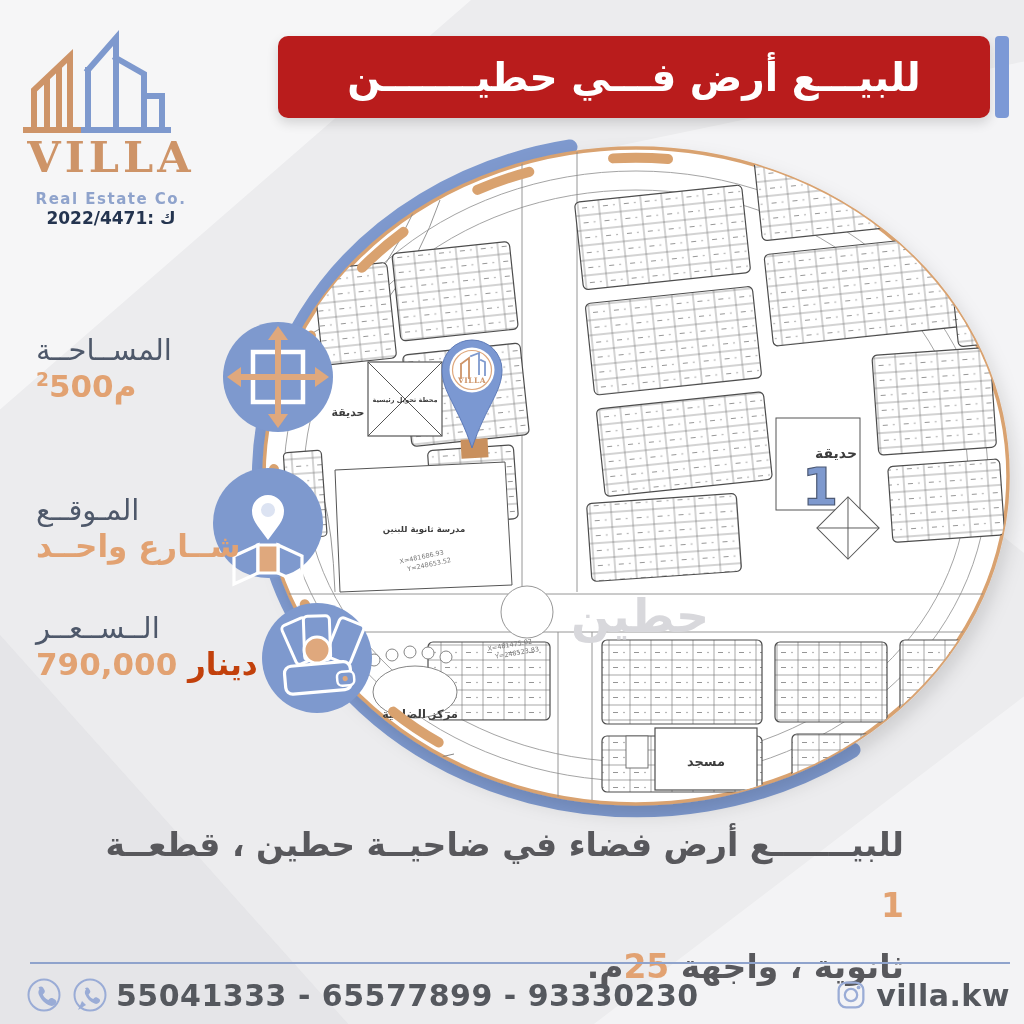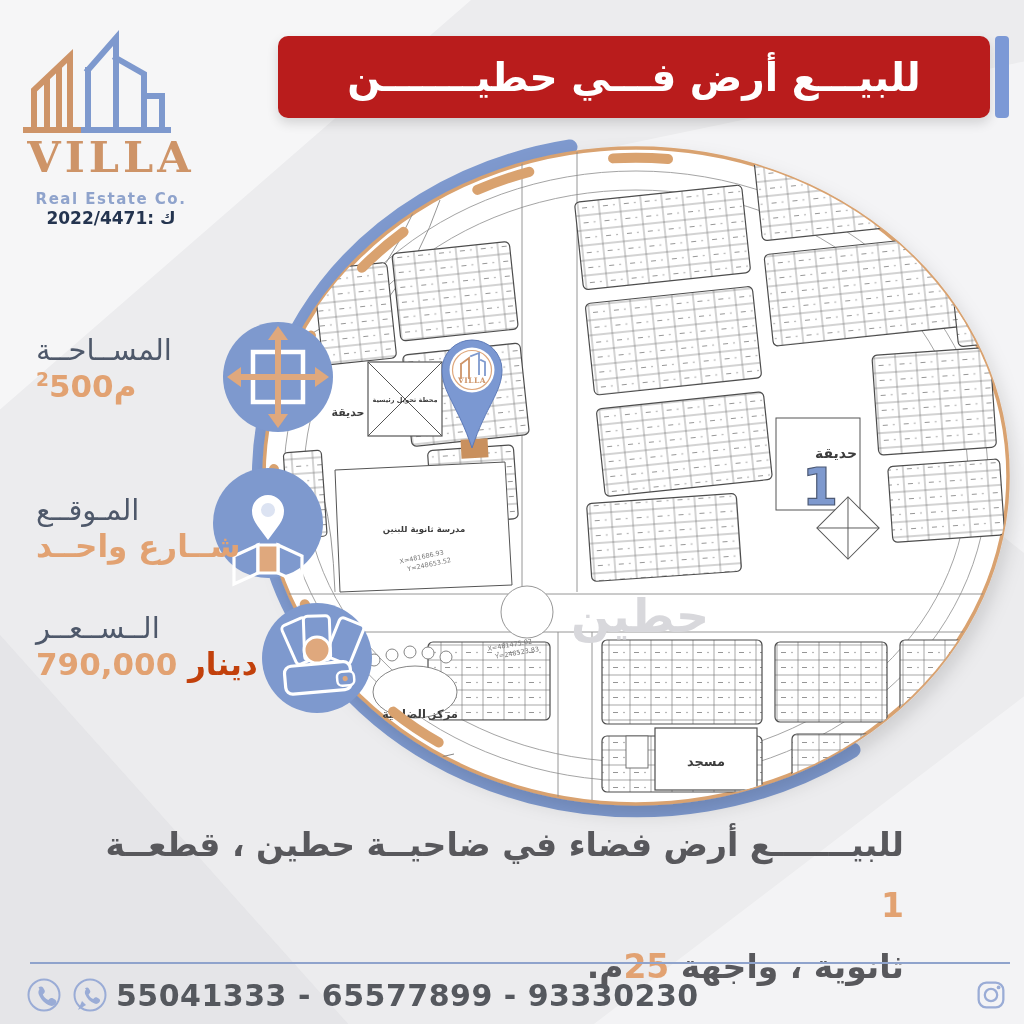--- a/index.html
+++ b/index.html
@@ -281,15 +281,16 @@
     </svg>
     <span class="ftext">55041333 - 65577899 - 93330230</span>
   </div>
 
   <div class="fgroup">
     <svg width="38" height="38" viewBox="0 0 40 40">
       <rect x="7" y="7" width="26" height="26" rx="8" fill="none" stroke="#9AACD6" stroke-width="2.4"></rect>
       <circle cx="20" cy="20" r="6.5" fill="none" stroke="#9AACD6" stroke-width="2.4"></circle>
       <circle cx="28" cy="12" r="2" fill="#9AACD6"></circle>
     </svg>
+    <span class="ftext">villa.kw</span>
   </div>
 
 </div>
 
 </body></html>

